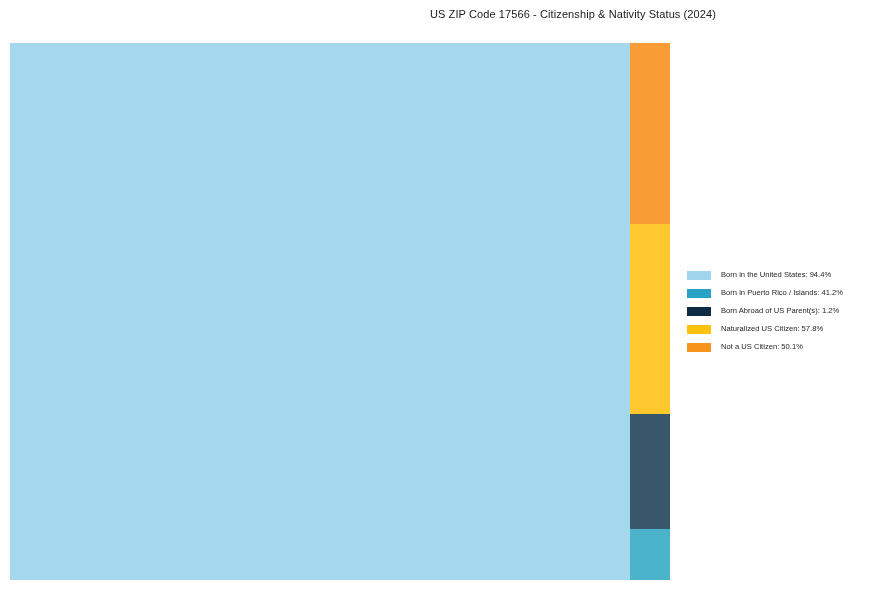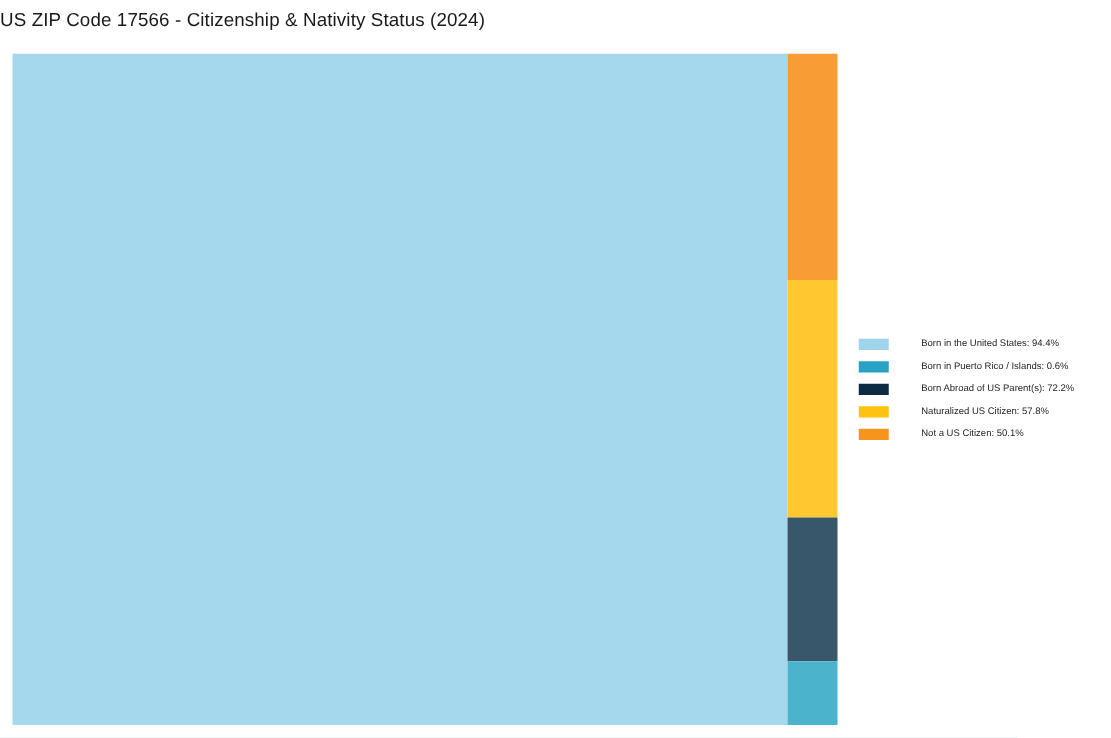--- a/index.html
+++ b/index.html
@@ -21,26 +21,27 @@
     width: 889px;
     height: 590px;
   }
 
   
   #chart-title {
     position: absolute;
     left: 0;
     top: 8px;
     width: 676px;
-    text-align: left;
-    font-size: 15px;
+    text-align: right;
+    font-size: 11px;
     font-weight: 400;
     color: #1a1a1a;
     letter-spacing: 0.1px;
     white-space: nowrap;
+    padding-left: 40px;
   }
 
   
   #treemap {
     position: absolute;
     left: 10px;
     top: 43px;
     width: 660px;
     height: 537px;
   }
@@ -61,21 +62,21 @@
     height: 18px;
     display: flex;
     align-items: center;
   }
   .legend-swatch {
     width: 24px;
     height: 9px;
     flex: 0 0 auto;
   }
   .legend-label {
-    margin-left: 26px;
+    margin-left: 10px;
     font-size: 7.6px;
     color: #1f1f1f;
     white-space: nowrap;
     line-height: 1;
     text-align: right;
   }
 </style>
 </head>
 <body>
 
@@ -91,25 +92,25 @@
       <div class="tile" style="left: 620px; top: 486px; width: 40px; height: 51px; background: rgb(76, 179, 204);"></div>
     </div>
 
   <div id="legend">
       <div class="legend-row">
         <span class="legend-swatch" style="background: rgb(158, 212, 236);"></span>
         <span class="legend-label">Born in the United States: 94.4%</span>
       </div>
       <div class="legend-row">
         <span class="legend-swatch" style="background: rgb(39, 162, 196);"></span>
-        <span class="legend-label">Born in Puerto Rico / Islands: 0.6%</span>
+        <span class="legend-label">Born in Puerto Rico / Islands: 41.2%</span>
       </div>
       <div class="legend-row">
         <span class="legend-swatch" style="background: rgb(13, 44, 68);"></span>
-        <span class="legend-label">Born Abroad of US Parent(s): 72.2%</span>
+        <span class="legend-label">Born Abroad of US Parent(s): 1.2%</span>
       </div>
       <div class="legend-row">
         <span class="legend-swatch" style="background: rgb(255, 194, 14);"></span>
         <span class="legend-label">Naturalized US Citizen: 57.8%</span>
       </div>
       <div class="legend-row">
         <span class="legend-swatch" style="background: rgb(247, 148, 30);"></span>
         <span class="legend-label">Not a US Citizen: 50.1%</span>
       </div>
     </div>

